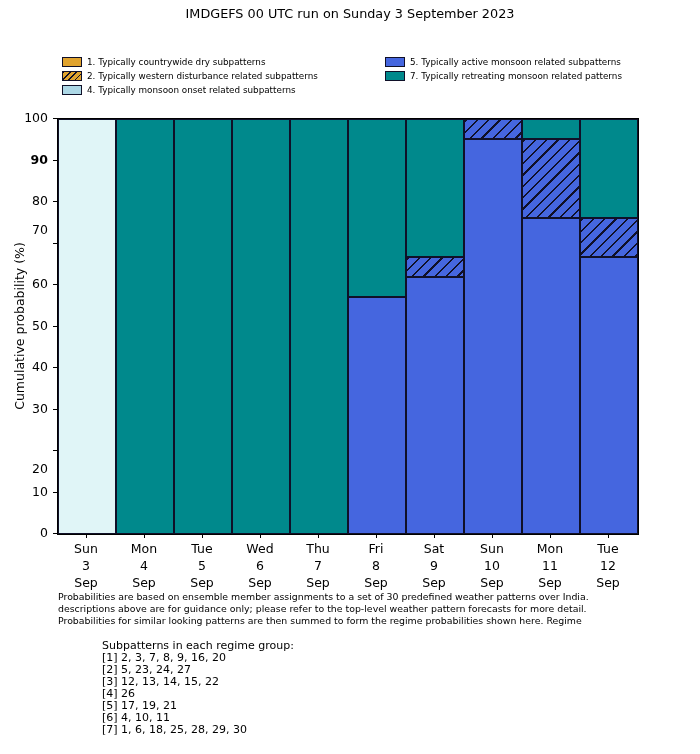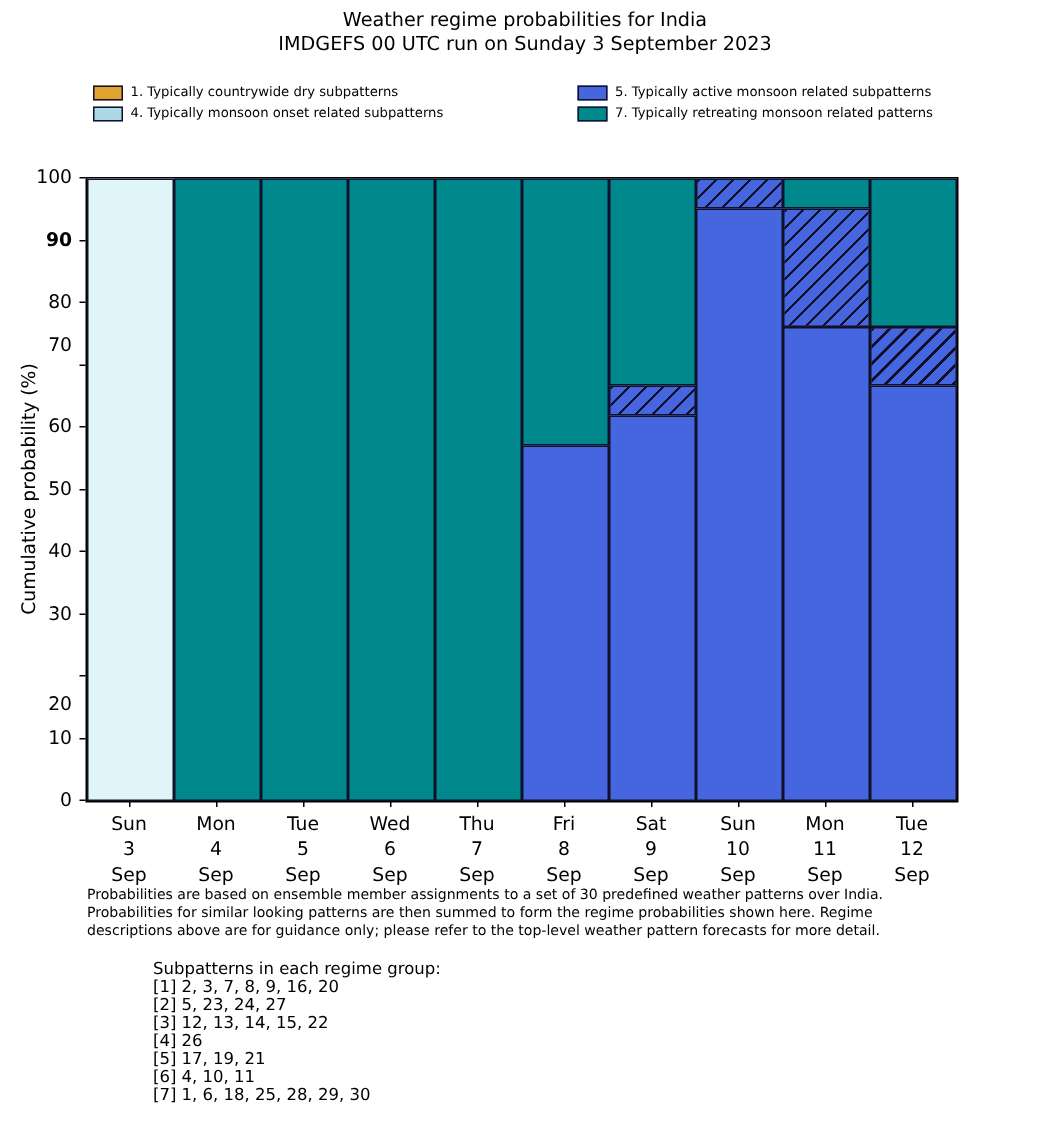--- a/index.html
+++ b/index.html
@@ -37,28 +37,31 @@
   
   #footer { position:absolute; left:58px; top:591px; font-size:9.4px; line-height:12px; }
   #subpatterns { position:absolute; left:58px; top:640px; font-size:11px; line-height:12px;margin-left:44px; }
 </style>
 </head>
 <body>
 
 <div id="fig">
 
   <div class="title-block">
-    <div>Weather regime probabilities for India</div>
     <div>IMDGEFS 00 UTC run on Sunday 3 September 2023</div>
   </div>
 
   <div id="legend-col1" class="legend-col">
       <div class="legend-item">
         <span class="legend-swatch" style="background: rgb(224, 163, 46);"></span>
         <span class="legend-label">1. Typically countrywide dry subpatterns</span>
+      </div>
+      <div class="legend-item">
+        <span class="legend-swatch hatch-small" style="background-color: rgb(224, 163, 46);"></span>
+        <span class="legend-label">2. Typically western disturbance related subpatterns</span>
       </div>
       <div class="legend-item">
         <span class="legend-swatch" style="background: rgb(173, 216, 230);"></span>
         <span class="legend-label">4. Typically monsoon onset related subpatterns</span>
       </div>
     </div>
   <div id="legend-col2" class="legend-col">
       <div class="legend-item">
         <span class="legend-swatch" style="background: rgb(69, 102, 223);"></span>
         <span class="legend-label">5. Typically active monsoon related subpatterns</span>
@@ -192,22 +195,22 @@
       </div>
       <div class="bar" style="left: 90%; width: 10%;">
         <div class="seg" style="bottom: 0%; height: 66.7%; background-color: rgb(69, 102, 223);"></div>
         <div class="seg hatch" style="bottom: 66.7%; height: 9.5%; background-color: rgb(69, 102, 223);"></div>
         <div class="seg" style="bottom: 76.2%; height: 23.8%; background-color: rgb(0, 137, 140);"></div>
       </div>
     </div>
 
   <div id="footer">
     <div>Probabilities are based on ensemble member assignments to a set of 30 predefined weather patterns over India.</div>
+    <div>descriptions above are for guidance only; please refer to the top-level weather pattern forecasts for more detail.</div>
     <div>Probabilities for similar looking patterns are then summed to form the regime probabilities shown here. Regime</div>
-    <div>descriptions above are for guidance only; please refer to the top-level weather pattern forecasts for more detail.</div>
   </div>
 
   <div id="subpatterns">
     <div>Subpatterns in each regime group:</div>
     <div>[1] 2, 3, 7, 8, 9, 16, 20</div>
     <div>[2] 5, 23, 24, 27</div>
     <div>[3] 12, 13, 14, 15, 22</div>
     <div>[4] 26</div>
     <div>[5] 17, 19, 21</div>
     <div>[6] 4, 10, 11</div>

